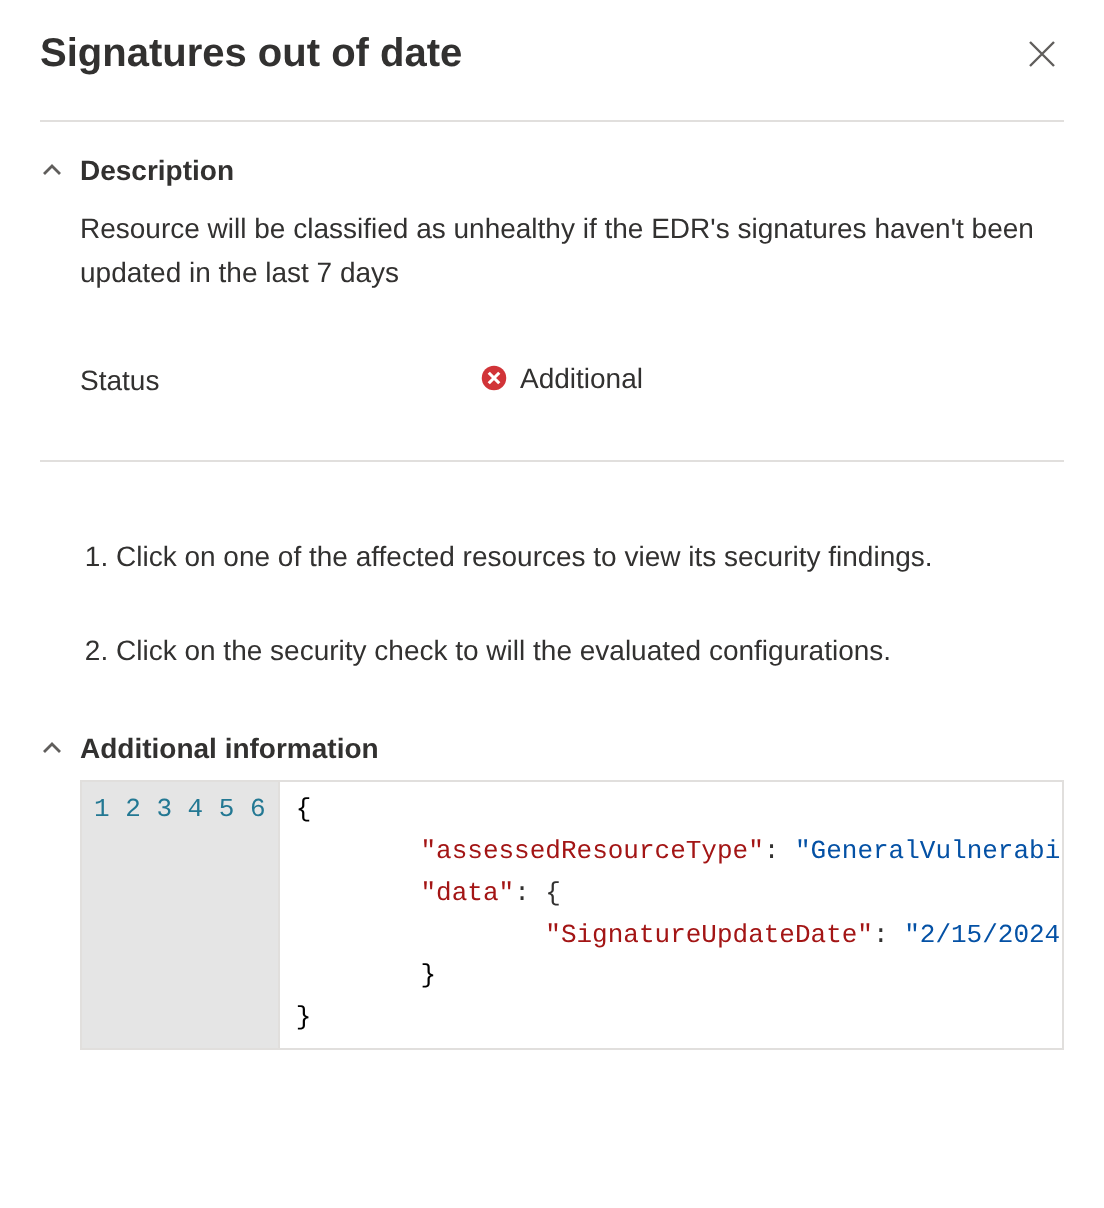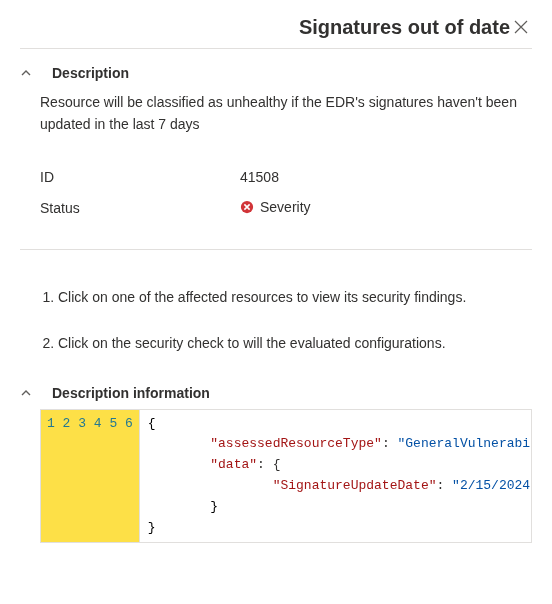--- a/index.html
+++ b/index.html
@@ -7,23 +7,23 @@
     margin: 0;
     font-family: "Segoe UI", -apple-system, sans-serif;
     font-size: 13px;
     color: #323130;
     width: 552px;
     padding: 16px 20px;
     background: #fff;
   }
   .header {
     display: flex;
-    justify-content: flex-end;
+    justify-content: space-between;
     align-items: flex-start;
-    margin-bottom: 8px;
+    margin-bottom: 20px;
   }
   h1 {
     font-size: 20px;
     font-weight: 600;
     margin: 0;
     color: #323130;
   }
   .close-btn {
     background: none;
     border: none;
@@ -50,21 +50,20 @@
   .section-header .chev {
     width: 12px;
     height: 12px;
     flex-shrink: 0;
     color: #605e5c;
   }
   .section-title {
     font-weight: 600;
     font-size: 14px;
     color: #323130;
-    margin-left: 12px;
   }
   .section-body {
     padding: 2px 0 4px 20px;
     font-size: 14px;
     color: #323130;
     line-height: 1.6;
   }
   .kv-table {
     display: table;
     width: 100%;
@@ -99,21 +98,21 @@
   }
   .code-block {
     border: 1px solid #e1dfdd;
     margin-left: 20px;
     background: #fff;
     font-family: Consolas, "Courier New", monospace;
     font-size: 13px;
     display: flex;
   }
   .gutter {
-    background: #fde047;
+    background: #e5e5e5;
     border-right: 1px solid #e1dfdd;
     color: #237893;
     text-align: right;
     padding: 4px 6px;
     user-select: none;
     line-height: 1.6;
     min-width: 28px;
   }
   .code-lines {
     padding: 4px 8px;
@@ -147,31 +146,27 @@
       </svg>
     <span class="section-title">Description</span>
   </div>
   <div class="section-body">Resource will be classified as unhealthy if the EDR's signatures haven't been updated in the last 7 days</div>
 </div>
 
 <div class="section">
   <div class="section-body">
     <div class="kv-table">
       <div class="kv-row">
-        <div class="kv-key">ID</div>
-        <div class="kv-val">41508</div>
-      </div>
-      <div class="kv-row">
         <div class="kv-key">Status</div>
         <div class="kv-val"><span class="val-inner">
           <svg class="stat-icon" viewBox="0 0 16 16">
                 <circle cx="8" cy="8" r="7" fill="#d13438"></circle>
                 <path d="M5 5 L11 11 M11 5 L5 11" stroke="#fff" stroke-width="1.8"></path>
               </svg>
-          <span>Severity</span>
+          <span>Additional</span>
         </span></div>
       </div>
     </div>
   </div>
 </div>
 
 <hr class="sep">
 
 <div class="section">
   <div class="section-body">
@@ -180,21 +175,21 @@
       <li>Click on the security check to will the evaluated configurations.</li>
     </ol>
   </div>
 </div>
 
 <div class="section" style="margin-bottom:12px">
   <div class="section-header">
     <svg class="chev" viewBox="0 0 12 12">
         <path d="M2 8 L6 4 L10 8" stroke="currentColor" stroke-width="1.4" fill="none"></path>
       </svg>
-    <span class="section-title">Description information</span>
+    <span class="section-title">Additional information</span>
   </div>
   <div class="code-block">
     <div class="gutter" id="gutter">1
 2
 3
 4
 5
 6</div>
     <div class="code-lines" id="code"><span class="tok-brace">{</span>
         <span class="tok-key">"assessedResourceType"</span>: <span class="tok-str">"GeneralVulnerability"</span>,

